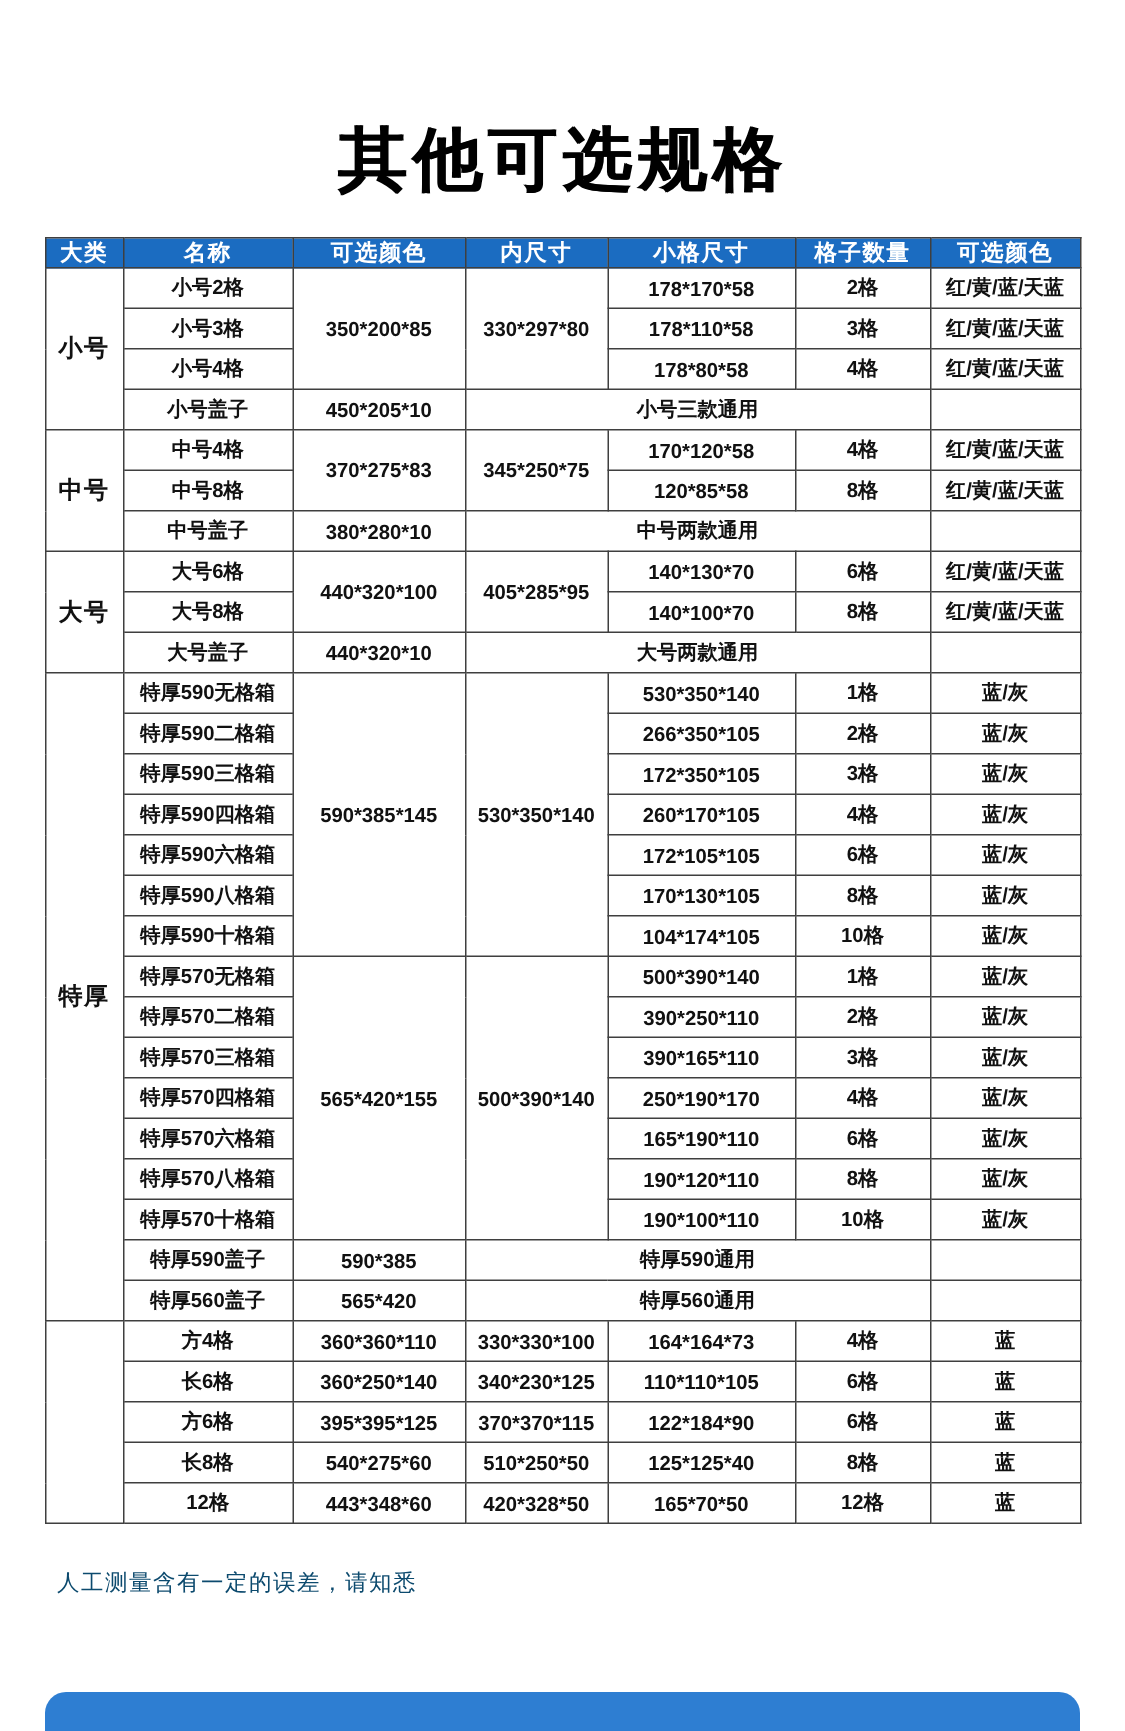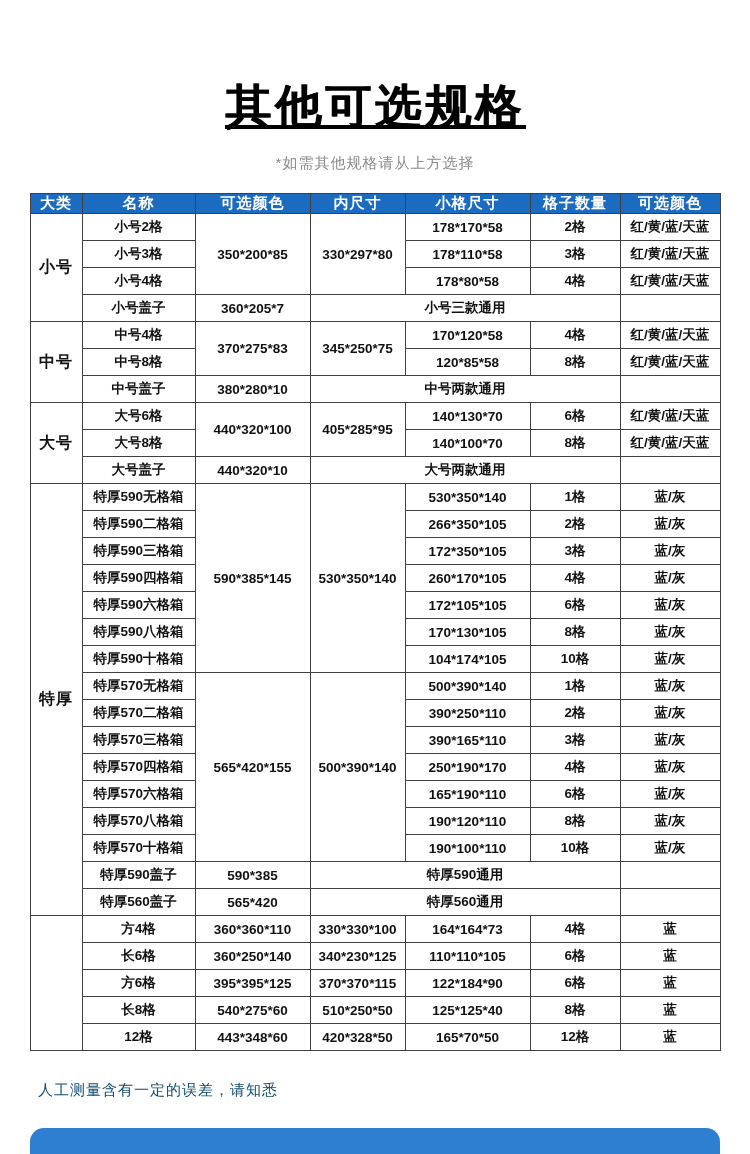--- a/index.html
+++ b/index.html
@@ -16,21 +16,20 @@
     overflow:hidden;
   }
   .title {
     text-align:center;
     padding-top:76px;
     font-size:46px;
     font-weight:900;
     color:#000;
     letter-spacing:4px;
     text-shadow:1px 0 0 #000;
-    text-decoration:underline;
   }
   .subtitle {
     text-align:center;
     margin-top:16px;
     font-size:15px;
     color:#8a8a8a;
     letter-spacing:1px;
   }
   table.spec {
     border-collapse:collapse;
@@ -80,21 +79,20 @@
     border-radius:14px 14px 0 0;
   }
 </style>
 </head>
 <body>
 
 <div class="page">
 
   <div class="title">其他可选规格</div>
 
-  <div class="subtitle">*如需其他规格请从上方选择</div>
 
   <table class="spec">
     <colgroup>
       <col class="c1">
         <col class="c2">
         <col class="c3">
         <col class="c4">
       <col class="c5">
         <col class="c6">
         <col class="c7">
@@ -127,21 +125,21 @@
           <td>红/黄/蓝/天蓝</td>
         </tr>
         <tr>
           <td>小号4格</td>
           <td>178*80*58</td>
           <td>4格</td>
           <td>红/黄/蓝/天蓝</td>
         </tr>
         <tr>
           <td>小号盖子</td>
-          <td>360*205*7</td>
+          <td>450*205*10</td>
           <td colspan="3">小号三款通用</td>
           <td></td>
         </tr>
         <tr>
           <td rowspan="3" class="cat">中号</td>
           <td>中号4格</td>
           <td rowspan="2">370*275*83</td>
           <td rowspan="2">345*250*75</td>
           <td>170*120*58</td>
           <td>4格</td>

